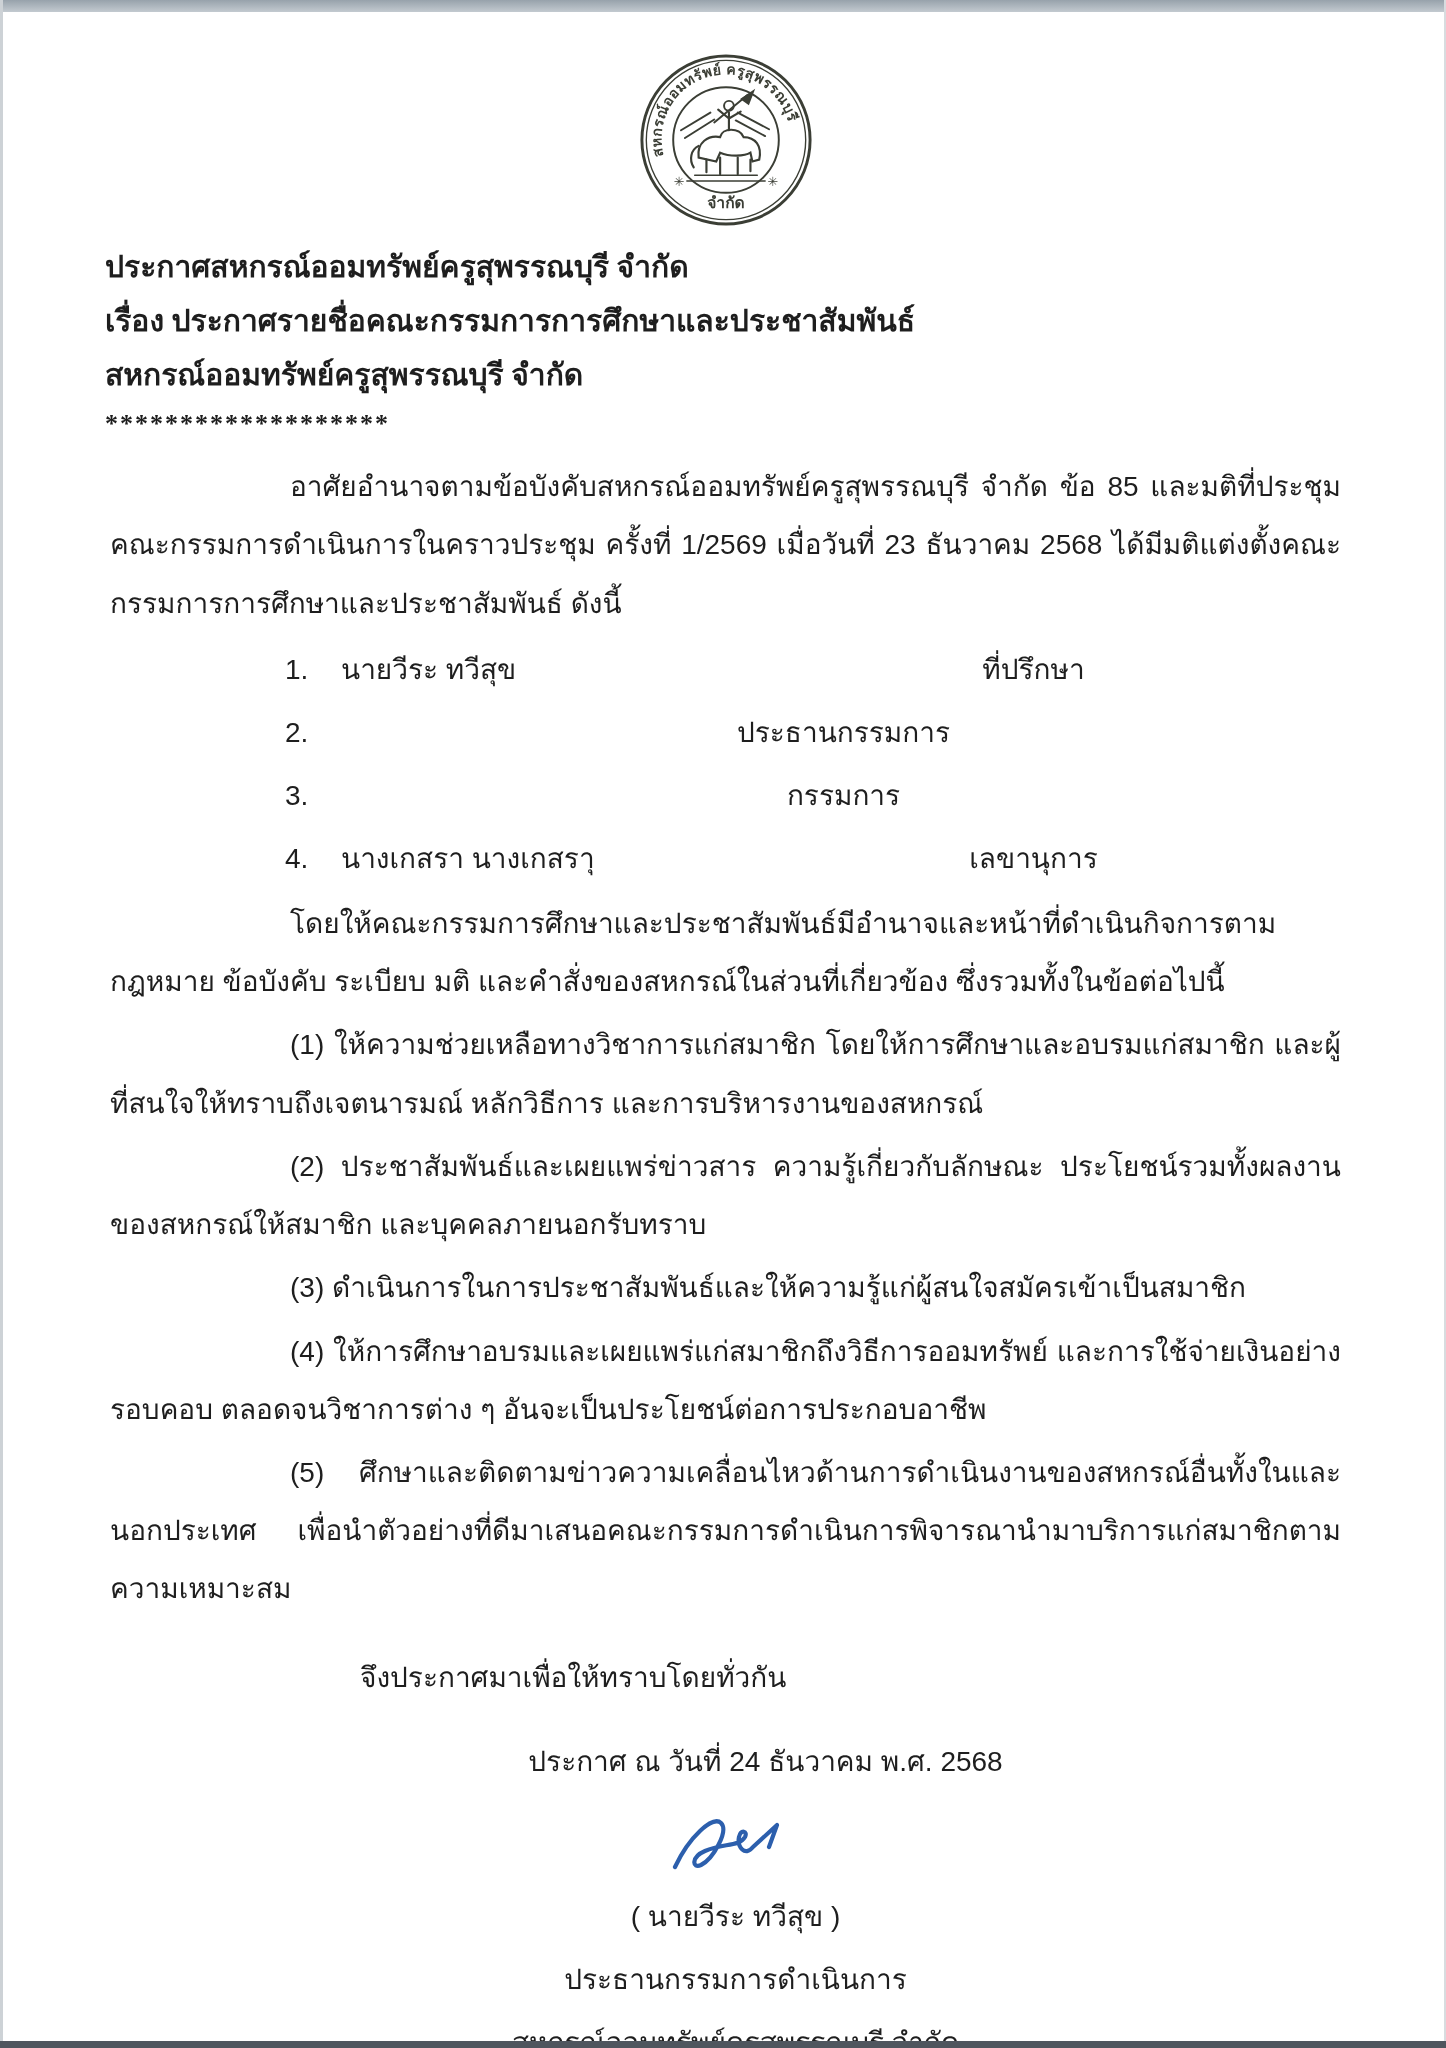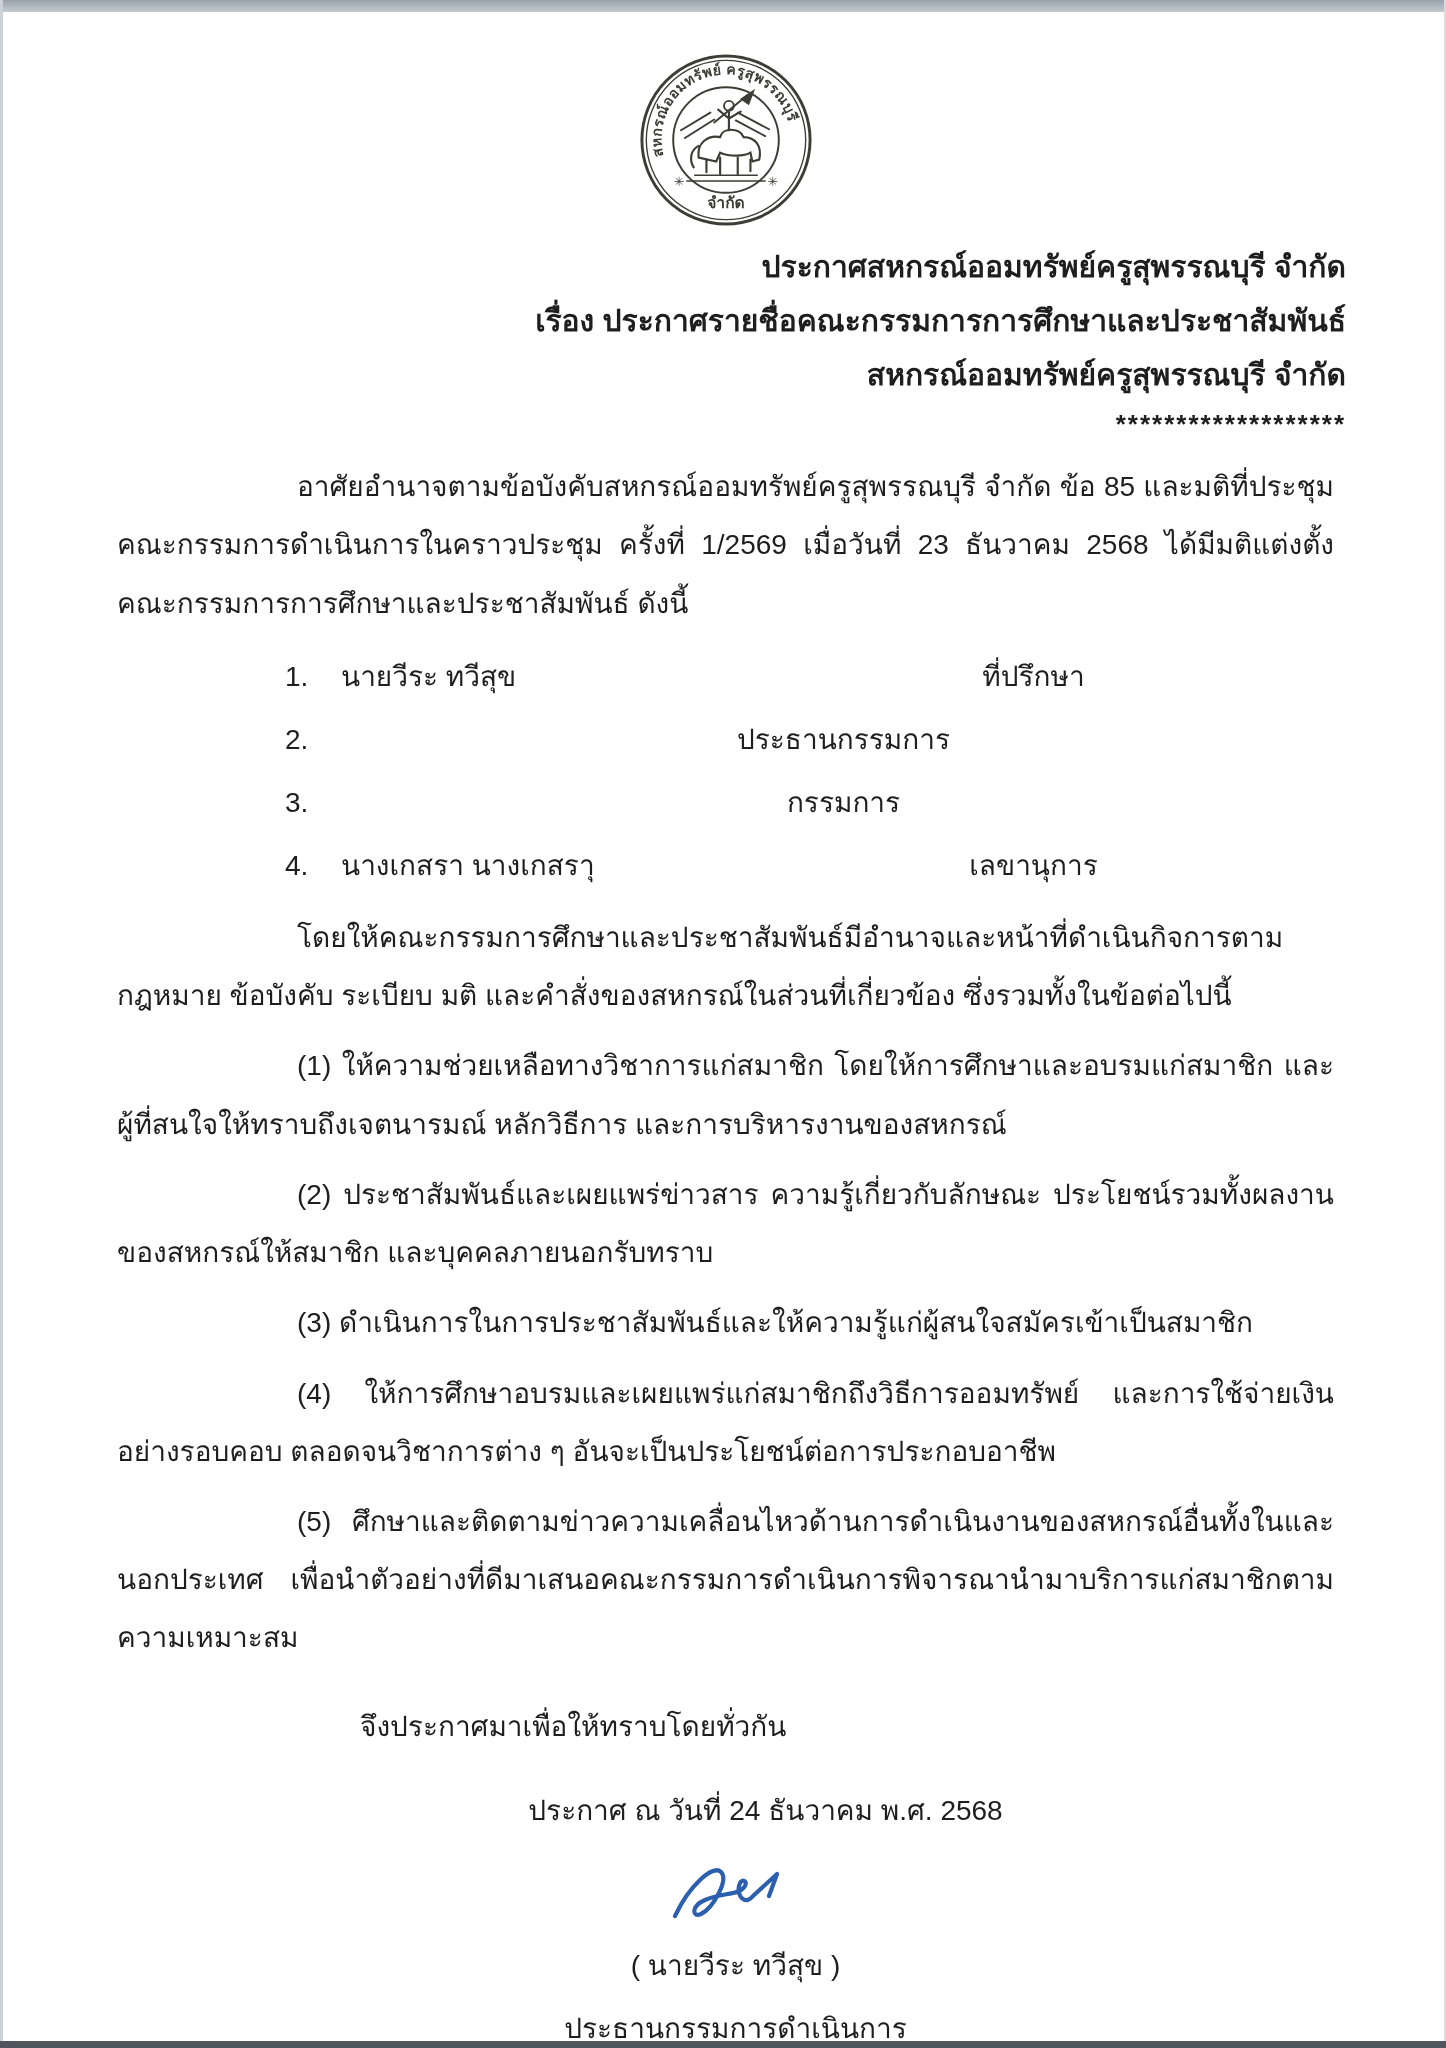--- a/index.html
+++ b/index.html
@@ -34,38 +34,39 @@
     box-sizing: border-box;
     width: 1446px;
     height: 2048px;
   }
   .seal-row {
     display: flex;
     justify-content: center;
     margin-top: 40px;
   }
   .title-block {
-    text-align: right;
+    text-align: left;
     font-weight: bold;
     font-size: 30px;
     line-height: 1.8;
     margin-top: 12px;
+    font-family: Liberation Serif, serif;
   }
   .title-block .divider-line {
     font-size: 26px;
     font-weight: bold;
     letter-spacing: 2px;
     line-height: 1.7;
   }
   .body-par {
     font-size: 28px;
     line-height: 2.08;
     text-indent: 180px;
     text-align: justify;
-    margin: 12px;
+    margin: 5px;
   }
   .intro-par { margin-top: 12px; }
   .committee-list { margin: 0 0 0 180px; }
   .committee-row {
     display: flex;
     font-size: 28px;
     line-height: 2.2;
     height: 63px;
     align-items: center;
   }

